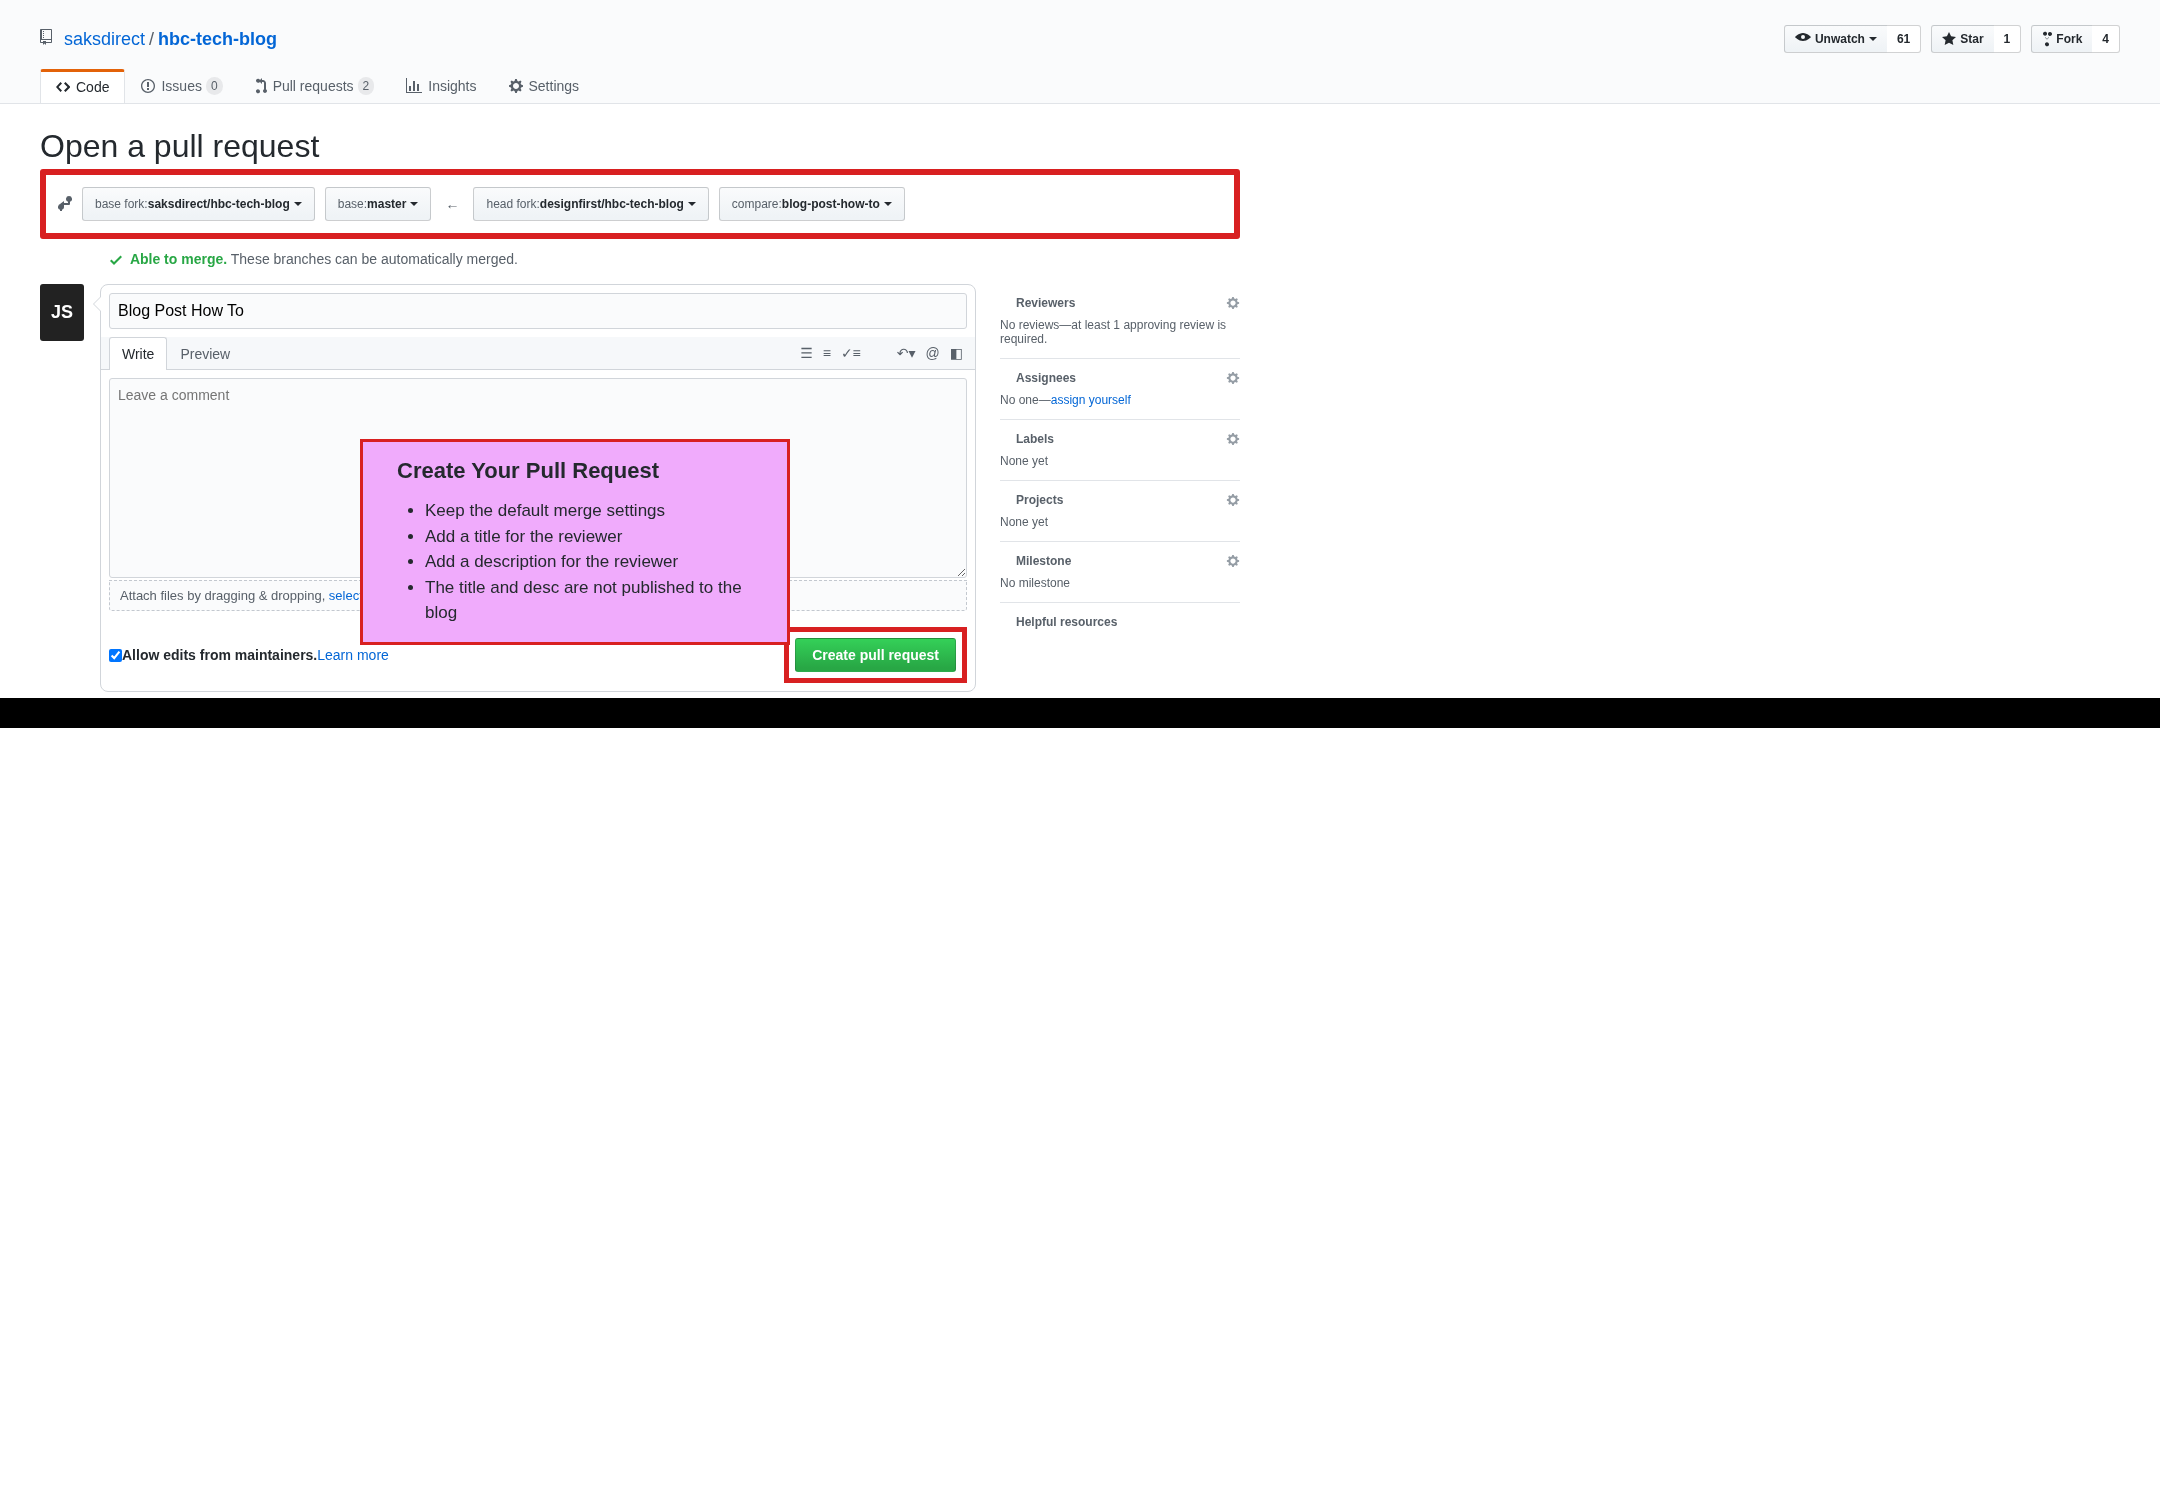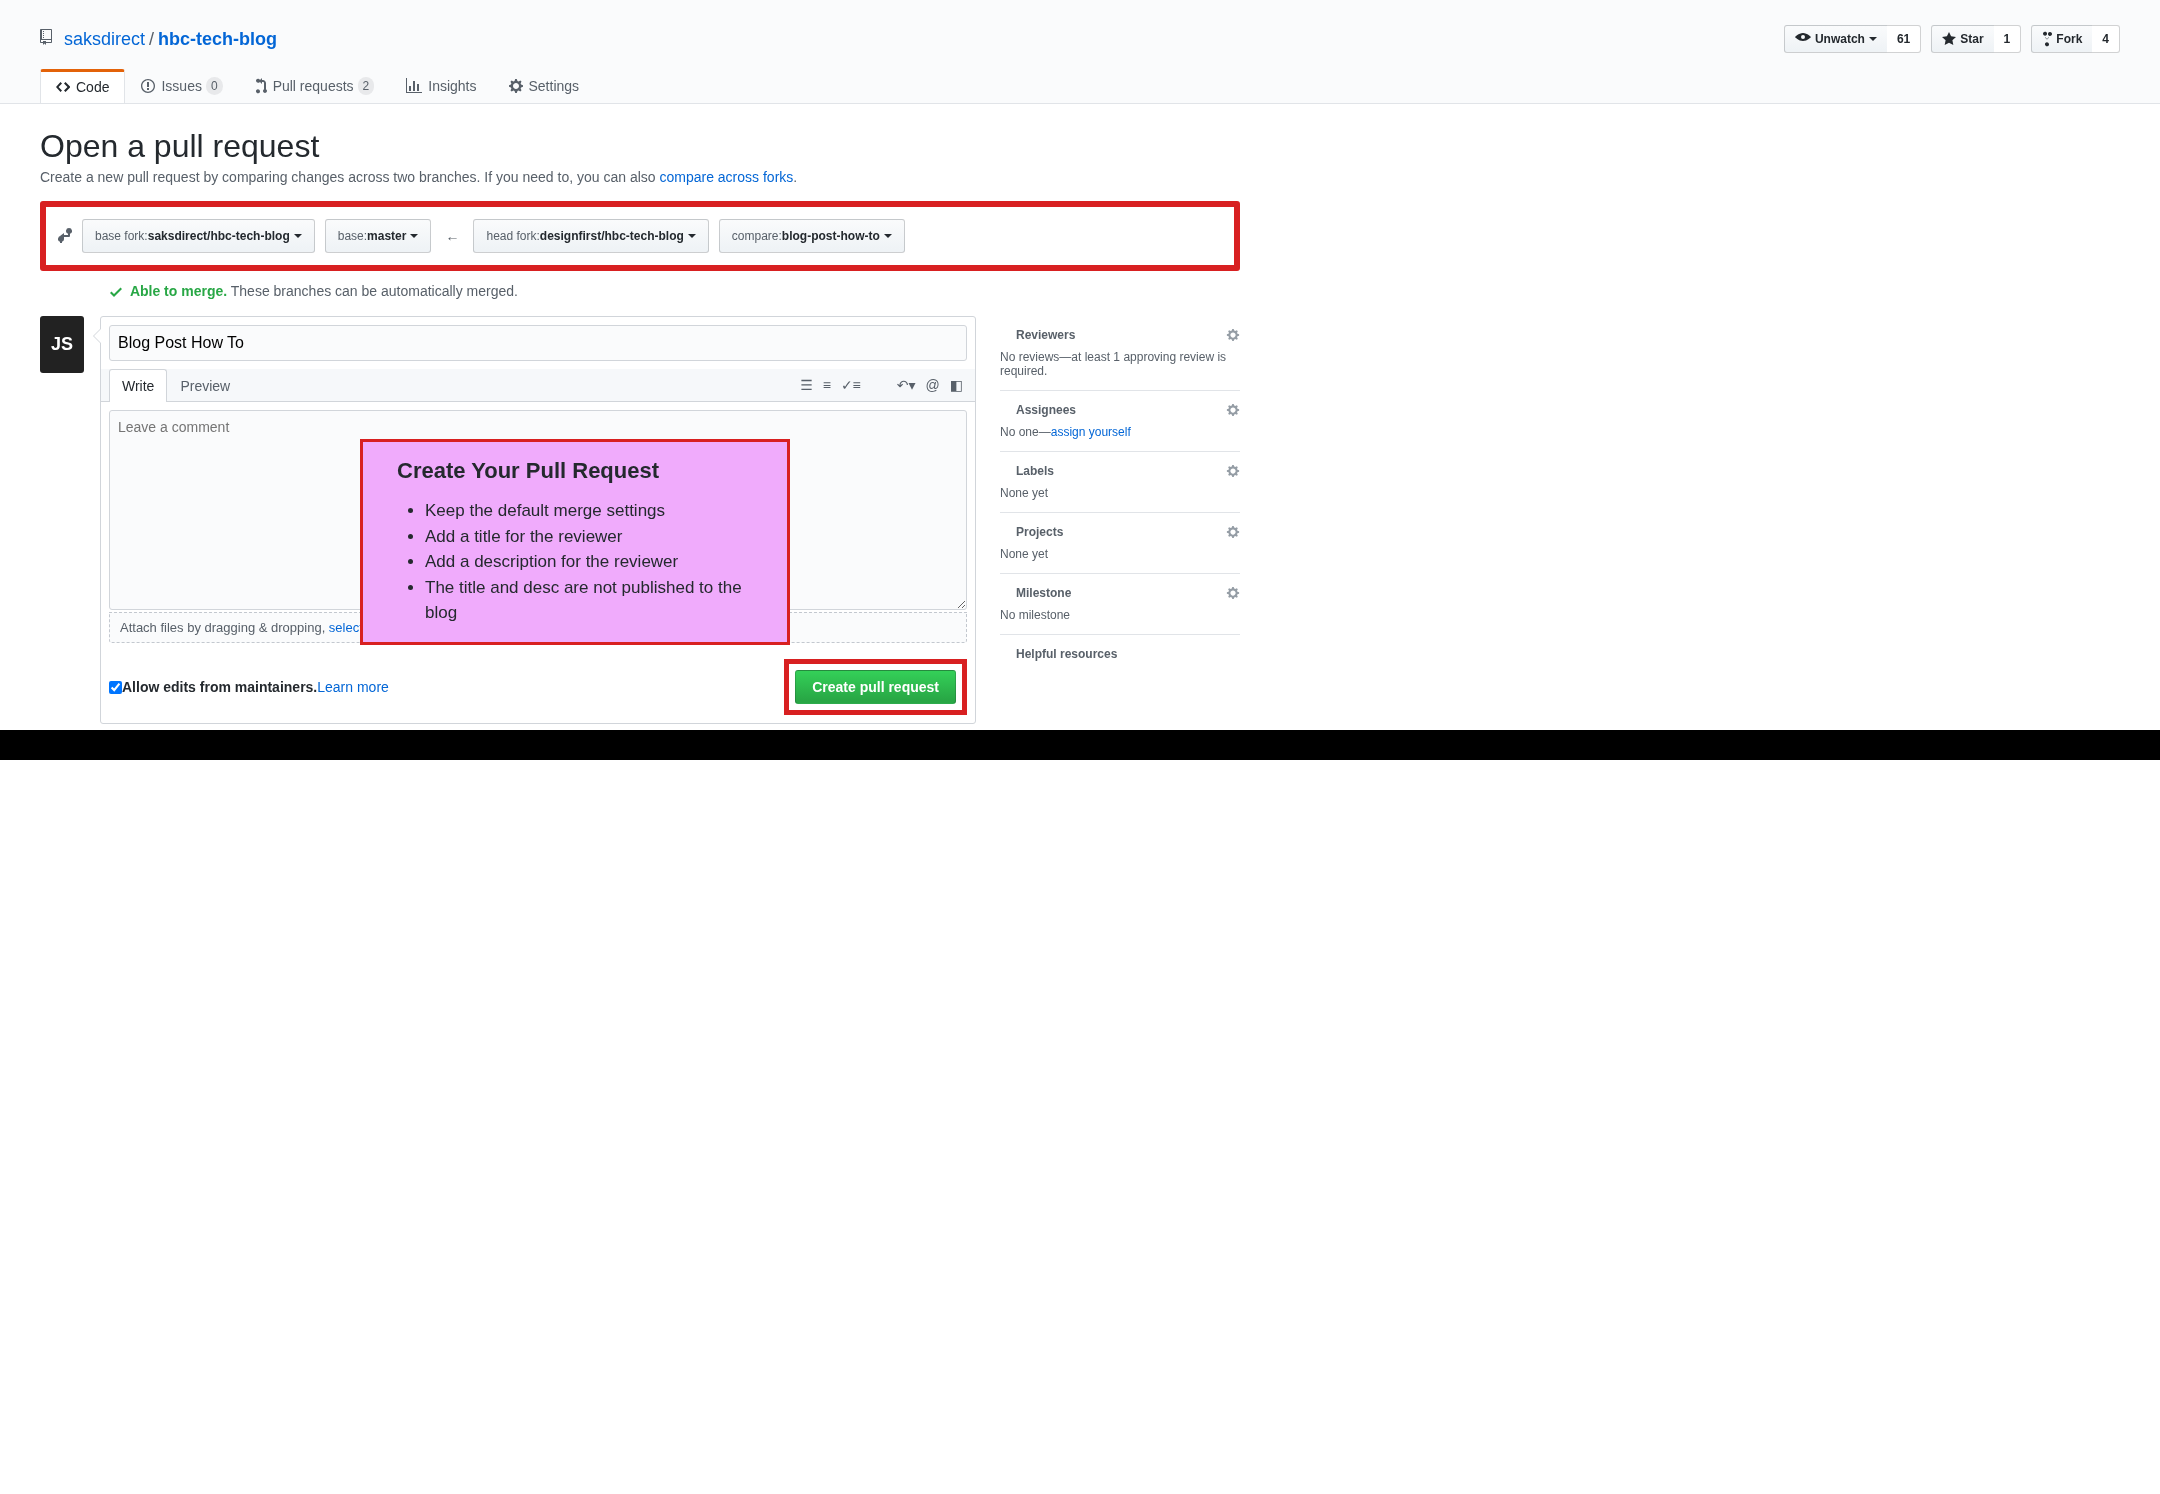--- a/index.html
+++ b/index.html
@@ -32,21 +32,21 @@
 .compare-icon { color: #586069; }
 .select-btn { display: inline-flex; align-items: center; padding: 6px 12px; font-size: 12px; line-height: 20px; color: #586069; background: linear-gradient(-180deg,#fafbfc,#eff3f6 90%); border: 1px solid rgba(27,31,35,.2); border-radius: 3px; cursor: pointer; }
 .select-btn .strong { color: #24292e; font-weight: 600; }
 .arrow-left { color: #586069; font-weight: bold; margin: 0 4px; }
 .merge-status { padding: 8px 40px 16px 70px; color: #586069; }
 .merge-status .able { color: #28a745; font-weight: 600; }
 .merge-status svg { fill: #28a745; vertical-align: middle; margin-right: 4px; }
 .columns { display: flex; gap: 24px; }
 .left-col { flex: 1; display: flex; gap: 16px; }
 .avatar { width: 44px; height: 57px; background: #222; color: #fff; display: flex; align-items: center; justify-content: center; font-weight: 700; font-size: 18px; border-radius: 3px; flex-shrink: 0; }
-.comment-box { flex: 1; border: 1px solid #d1d5da; border-radius: 3px; position: relative; }
+.comment-box { flex: 1; border: 1px solid #d1d5da; border-radius: 8px; position: relative; }
 .comment-box::before { content: ""; position: absolute; top: 11px; left: -8px; width: 0; height: 0; border-top: 8px solid transparent; border-bottom: 8px solid transparent; border-right: 8px solid #d1d5da; }
 .comment-box::after { content: ""; position: absolute; top: 12px; left: -7px; width: 0; height: 0; border-top: 7px solid transparent; border-bottom: 7px solid transparent; border-right: 7px solid #fff; }
 .title-input { width: calc(100% - 16px); margin: 8px; padding: 8px; font-size: 16px; border: 1px solid #d1d5da; border-radius: 3px; background: #fafbfc; }
 .tabs-row { display: flex; align-items: center; justify-content: space-between; padding: 0 8px; border-bottom: 1px solid #d1d5da; background: #f6f8fa; }
 .tabs { display: flex; margin-bottom: -1px; }
 .tab { padding: 8px 12px; font-size: 14px; color: #586069; border: 1px solid transparent; border-bottom: 0; cursor: pointer; }
 .tab.selected { background: #fff; border-color: #d1d5da; border-radius: 3px 3px 0 0; color: #24292e; }
 .toolbar { display: flex; gap: 10px; color: #586069; align-items: center; padding-right: 4px; }
 .toolbar span { cursor: pointer; }
 .comment-body { padding: 8px; }
@@ -147,23 +147,20 @@
           <path d="M14 8.77v-1.6l-1.94-.64-.45-1.09.88-1.84-1.13-1.13-1.81.91-1.09-.45-.69-1.92h-1.6l-.63 1.94-1.11.45-1.84-.88-1.13 1.13.91 1.81-.45 1.09L0 7.23v1.59l1.94.64.45 1.09-.88 1.84 1.13 1.13 1.81-.91 1.09.45.69 1.92h1.59l.63-1.94 1.11-.45 1.84.88 1.13-1.13-.92-1.81.47-1.09L14 8.75v.02zM7 11c-1.66 0-3-1.34-3-3s1.34-3 3-3 3 1.34 3 3-1.34 3-3 3z"></path>
         </svg>
       <span>Settings</span>
     </div>
   </div>
 </div>
 
 <div class="main-wrap">
 <div class="main">
   <h1>Open a pull request</h1>
-  <p class="subtitle">
-    <span>Create a new pull request by comparing changes across two branches. If you need to, you can also </span><a href="#">compare across forks</a><span>.</span>
-  </p>
 
   <div class="compare-box">
     <span class="compare-icon">
       <svg width="14" height="16" viewBox="0 0 14 16">
             <path fill="#586069" d="M5 12a2 2 0 10-4 0 2 2 0 004 0zm-2-3a3 3 0 00-1 5.83V16h2v-1.17A3 3 0 003 9zm10-5a2 2 0 10-4 0 2 2 0 004 0zm-2-3a3 3 0 00-1 5.83V8H6V6L2 9l4 3v-2h5a1 1 0 001-1V6.83A3 3 0 0011 1z"></path>
           </svg>
     </span>
     <button class="select-btn">
       <span>base fork: </span>
           <span class="strong">saksdirect/hbc-tech-blog</span>

